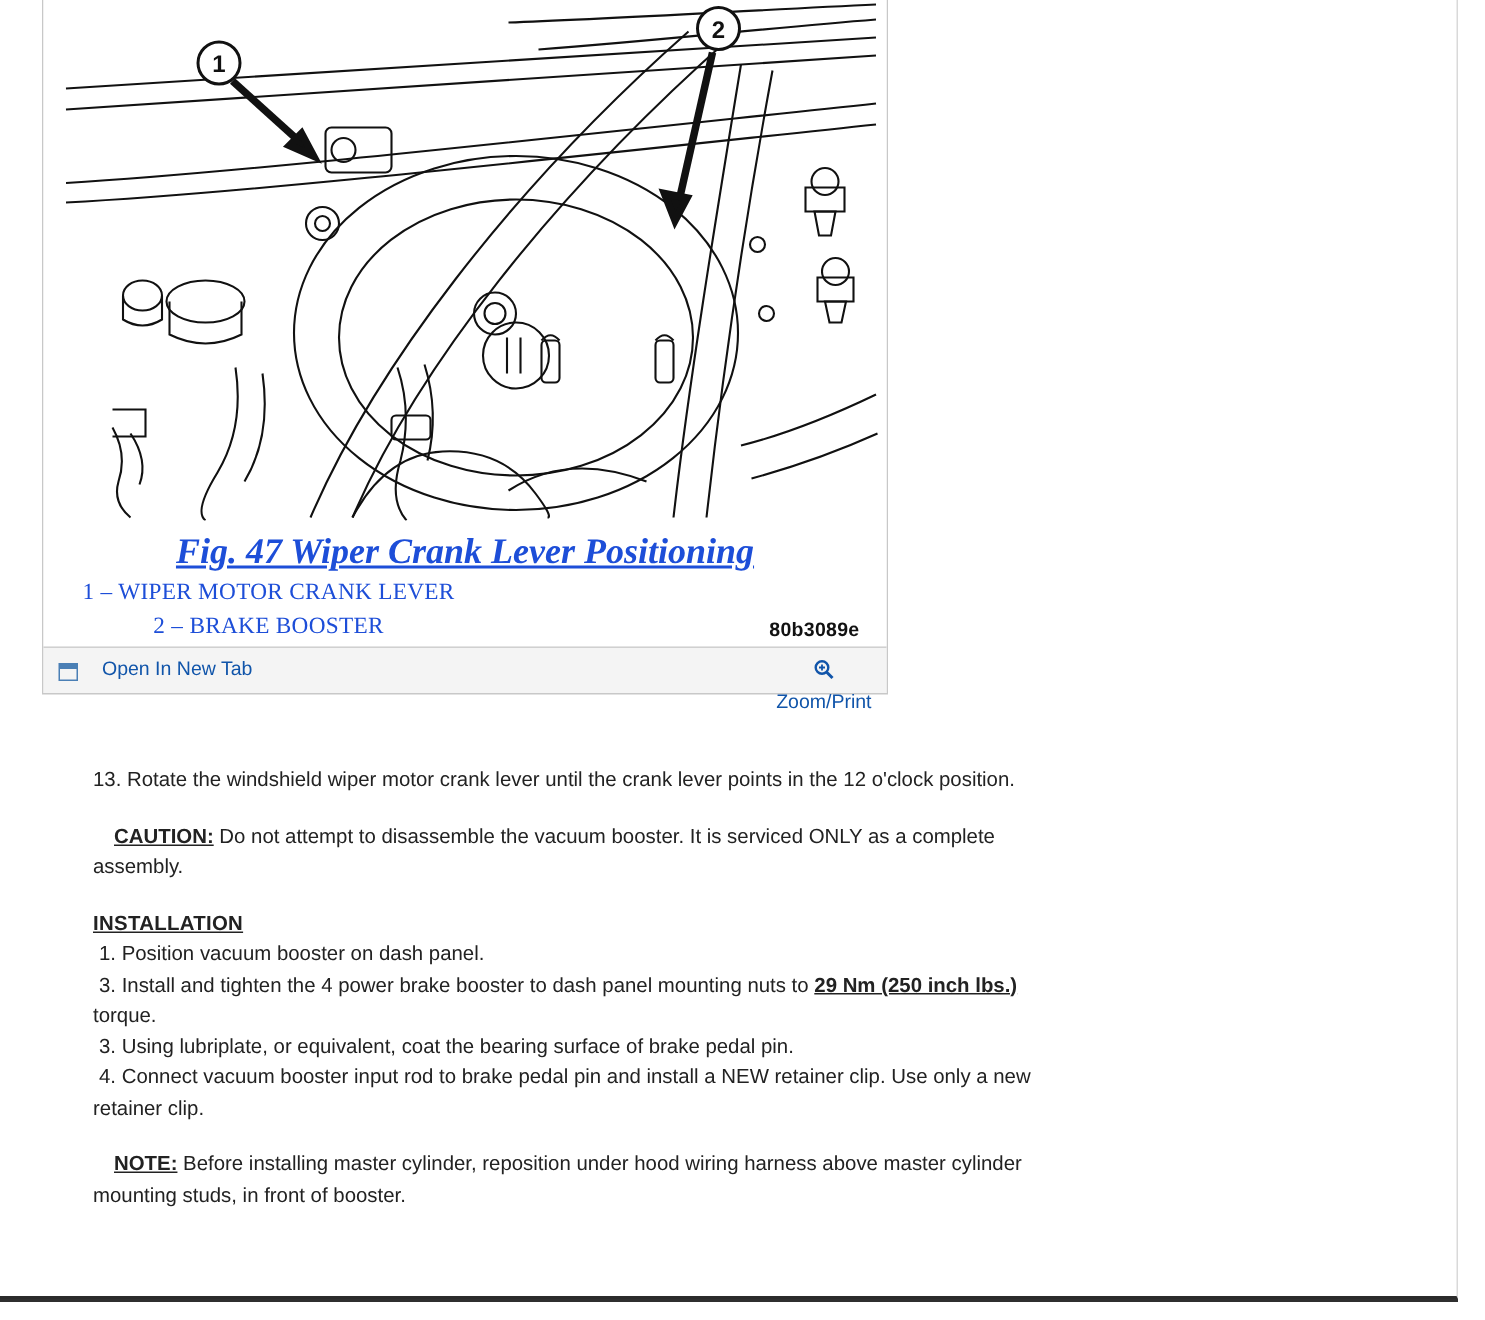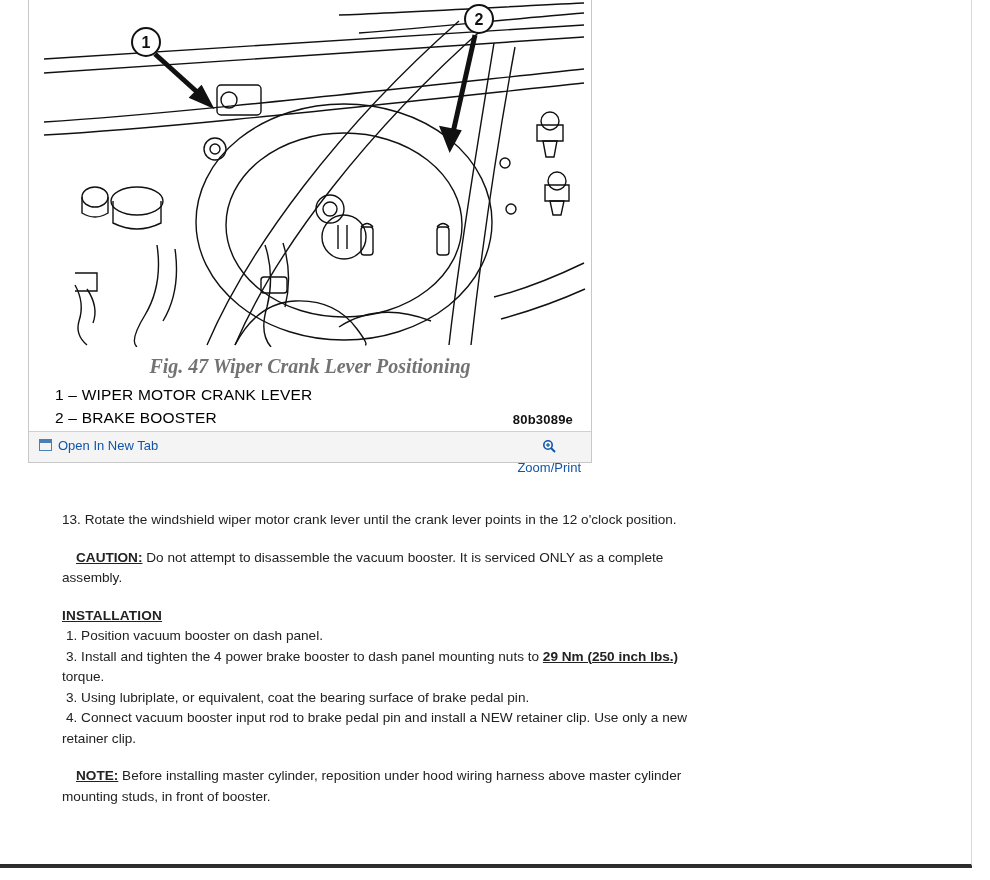--- a/index.html
+++ b/index.html
@@ -85,46 +85,48 @@
   }
   .fig-caption {
     position: absolute;
     left: 0;
     top: 358px;
     width: 100%;
     text-align: center;
     font-family: "Liberation Serif", serif;
     font-style: italic;
     font-weight: bold;
-    font-size: 20px;
-    color: #737373;
+    font-size: 24px;
+    color: #1d4ed8;
+    text-decoration: underline;
   }
   .fig-legend {
     position: absolute;
     left: 26px;
     top: 386px;
-    font-family: Liberation Sans, sans-serif;
+    font-family: Liberation Serif, serif;
     font-size: 15.5px;
-    color: #000000;
+    color: #1d4ed8;
     line-height: 23px;
     letter-spacing: 0.2px;
+    text-align: center;
   }
   .figure-footer {
     position: relative;
     height: 30px;
     border-top: 1px solid #d0d0d0;
     background: #f4f4f4;
   }
   .foot-left {
     position: absolute;
     left: 10px;
     top: 6px;
     display: flex;
-    align-items: flex-start;
-    gap: 6px;
+    align-items: flex-end;
+    gap: 16px;
     color: #1155aa;
     font-size: 13px;
     cursor: pointer;
   }
   .foot-right {
     position: absolute;
     right: 10px;
     top: 6px;
     display: flex;
     align-items: center;

